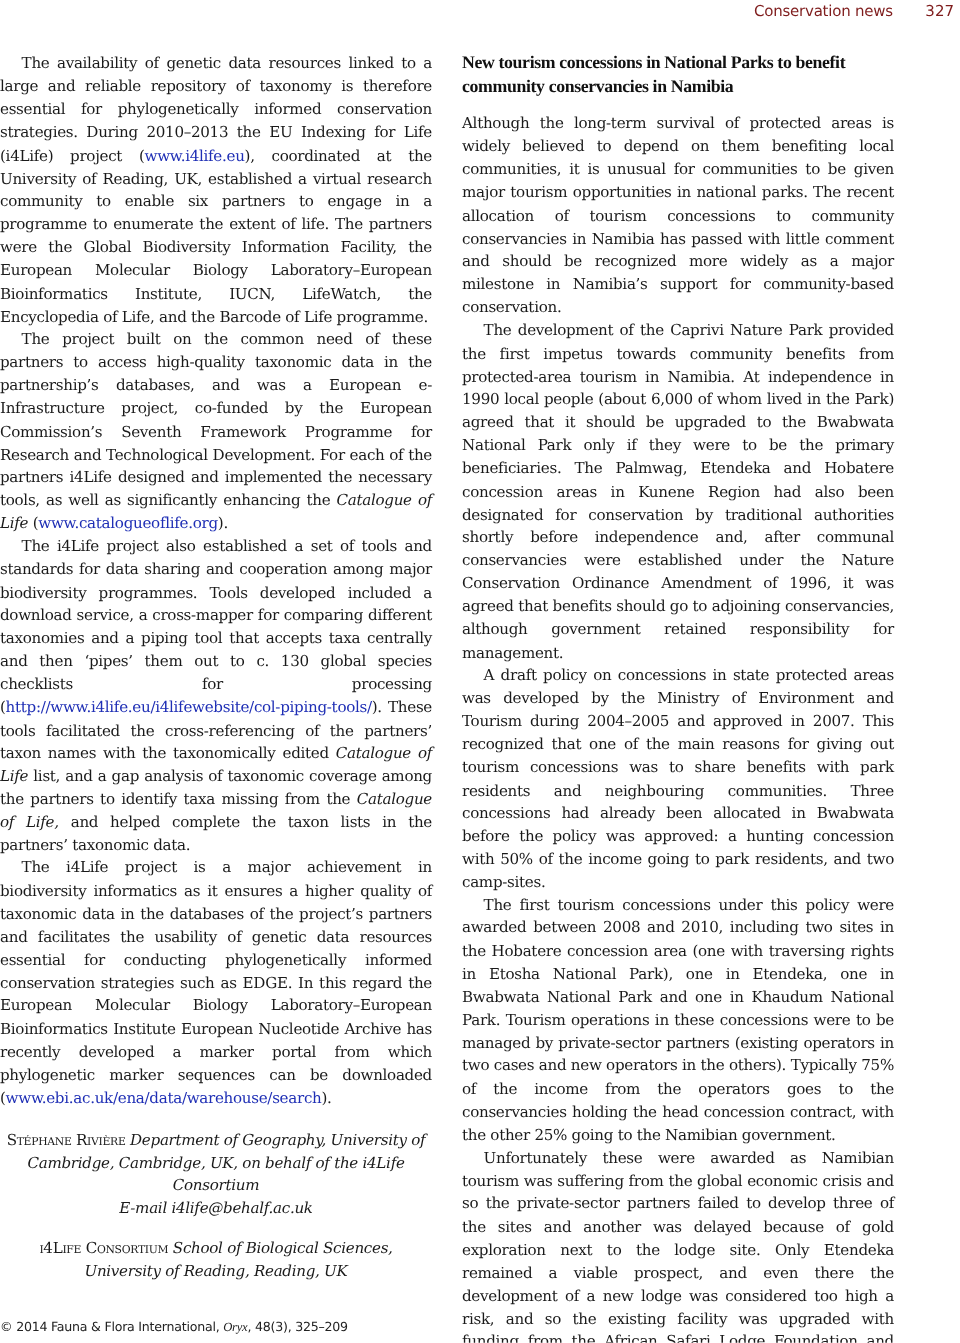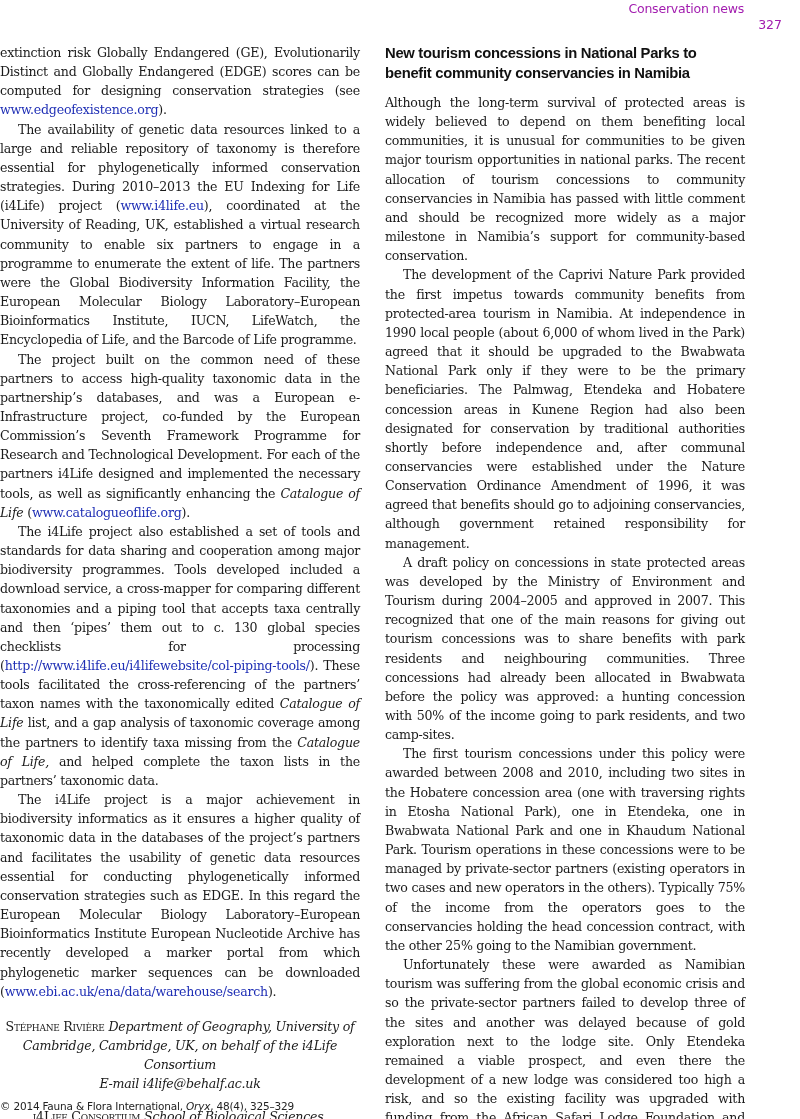--- a/index.html
+++ b/index.html
@@ -1,43 +1,42 @@
 <!DOCTYPE html>
 <html><head>
 <meta charset="utf-8">
 <style>
   html, body { margin: 0; padding: 0; background: #ffffff; }
   body { width: 800px; height: 1119px; position: relative; overflow: hidden; color: #1a1a1a; }
-  .running-head { position: absolute; top: 0; left: 0; width: 800px; height: 20px; font-family: "DejaVu Sans", sans-serif; font-size: 12.5px; color: #a21caf; }
+  .running-head { position: absolute; top: 0; left: 0; width: 800px; height: 20px; font-family: "DejaVu Sans", sans-serif; font-size: 12.5px; color: #7f1d1d; }
   .running-head .section { position: absolute; right: 56px; top: 1px; letter-spacing: -0.2px; }
-  .running-head .page { position: absolute; right: 18px; top: 1px; margin-top: 16px; }
+  .running-head .page { position: absolute; right: 5px; top: 1px; }
   .col { position: absolute; font-family: "DejaVu Serif", serif; font-size: 12.6px; line-height: 19.15px; text-align: justify; hyphens: manual; letter-spacing: -0.25px; }
   .col-left { left: 0; top: 43px; width: 360px; }
   .col-right { left: 385px; top: 43px; width: 360px; }
   .col p { margin: 0; text-indent: 18px; }
   .col p.noindent { text-indent: 0; }
   a.link { color: #1f2fb5; text-decoration: none; }
   i { font-style: italic; }
-  .headline { font-family: Liberation Sans, sans-serif; font-weight: bold; font-size: 14.8px; line-height: 20px; text-align: left; letter-spacing: -0.3px; margin: 0 0 10px 0; color: #111; }
+  .headline { font-family: Liberation Serif, serif; font-weight: bold; font-size: 14.8px; line-height: 20px; text-align: left; letter-spacing: -0.3px; margin: 0 0 10px 0; color: #111; }
   .author { margin-top: 16px; font-style: italic; text-align: center; text-indent: 0; line-height: 19px; }
   .author .sc { font-style: normal; font-variant: small-caps; }
   .author.second { margin-top: 14px; }
   .footer { position: absolute; left: 0; top: 1100px; font-family: "DejaVu Sans", sans-serif; font-size: 10.5px; color: #222; letter-spacing: -0.2px; }
-  .footer i { font-style: italic; }
+  .footer i { font-style: italic; font-family: Liberation Serif, serif; }
 </style>
 </head>
 <body>
 
 <div class="running-head">
   <span class="section">Conservation news</span>
   <span class="page">327</span>
 </div>
 
 <div class="col col-left">
-  <p class="noindent"><span>extinction risk Globally Endangered (GE), Evolutionarily Distinct and Globally Endangered (EDGE) scores can be computed for designing conservation strategies (see </span><a class="link">www.edgeofexistence.org</a><span>).</span></p>
 
   <p><span>The availability of genetic data resources linked to a large and reliable repository of taxonomy is therefore essential for phylogenetically informed conservation strategies. During 2010–2013 the EU Indexing for Life (i4Life) project (</span><a class="link">www.i4life.eu</a><span>), coordinated at the University of Reading, UK, established a virtual research community to enable six partners to engage in a programme to enumerate the extent of life. The partners were the Global Biodiversity Information Facility, the European Molecular Biology Laboratory–European Bioinformatics Institute, IUCN, LifeWatch, the Encyclopedia of Life, and the Barcode of Life programme.</span></p>
 
   <p><span>The project built on the common need of these partners to access high-quality taxonomic data in the partnership’s databases, and was a European e-Infrastructure project, co-funded by the European Commission’s Seventh Framework Programme for Research and Technological Development. For each of the partners i4Life designed and implemented the necessary tools, as well as significantly enhancing the </span><i>Catalogue of Life</i><span> (</span><a class="link">www.catalogueoflife.org</a><span>).</span></p>
 
   <p><span>The i4Life project also established a set of tools and standards for data sharing and cooperation among major biodiversity programmes. Tools developed included a download service, a cross-mapper for comparing different taxonomies and a piping tool that accepts taxa centrally and then ‘pipes’ them out to c. 130 global species checklists for processing (</span><a class="link">http://www.i4life.eu/i4lifewebsite/col-piping-tools/</a><span>). These tools facilitated the cross-referencing of the partners’ taxon names with the taxonomically edited </span><i>Catalogue of Life</i><span> list, and a gap analysis of taxonomic coverage among the partners to identify taxa missing from the </span><i>Catalogue of Life,</i><span> and helped complete the taxon lists in the partners’ taxonomic data.</span></p>
 
   <p><span>The i4Life project is a major achievement in biodiversity informatics as it ensures a higher quality of taxonomic data in the databases of the project’s partners and facilitates the usability of genetic data resources essential for conducting phylogenetically informed conservation strategies such as EDGE. In this regard the European Molecular Biology Laboratory–European Bioinformatics Institute European Nucleotide Archive has recently developed a marker portal from which phylogenetic marker sequences can be downloaded (</span><a class="link">www.ebi.ac.uk/ena/data/warehouse/search</a><span>).</span></p>
 
   <div class="author">
@@ -55,14 +54,14 @@
 <div class="col col-right">
   <h2 class="headline">New tourism concessions in National Parks to benefit community conservancies in Namibia</h2>
   <p class="noindent">Although the long-term survival of protected areas is widely believed to depend on them benefiting local communities, it is unusual for communities to be given major tourism opportunities in national parks. The recent allocation of tourism concessions to community conservancies in Namibia has passed with little comment and should be recognized more widely as a major milestone in Namibia’s support for community-based conservation.</p>
   <p>The development of the Caprivi Nature Park provided the first impetus towards community benefits from protected-area tourism in Namibia. At independence in 1990 local people (about 6,000 of whom lived in the Park) agreed that it should be upgraded to the Bwabwata National Park only if they were to be the primary beneficiaries. The Palmwag, Etendeka and Hobatere concession areas in Kunene Region had also been designated for conservation by traditional authorities shortly before independence and, after commu­nal conservancies were established under the Nature Conservation Ordinance Amendment of 1996, it was agreed that benefits should go to adjoining conservancies, although government retained responsibility for management.</p>
   <p>A draft policy on concessions in state protected areas was developed by the Ministry of Environment and Tourism during 2004–2005 and approved in 2007. This recognized that one of the main reasons for giving out tourism concessions was to share benefits with park residents and neighbouring communities. Three concessions had already been allocated in Bwabwata before the policy was approved: a hunting concession with 50% of the income going to park residents, and two camp-sites.</p>
   <p>The first tourism concessions under this policy were awarded between 2008 and 2010, including two sites in the Hobatere concession area (one with traversing rights in Etosha National Park), one in Etendeka, one in Bwabwata National Park and one in Khaudum National Park. Tourism operations in these concessions were to be managed by private-sector partners (existing operators in two cases and new operators in the others). Typically 75% of the income from the operators goes to the conservancies holding the head concession contract, with the other 25% going to the Namibian government.</p>
   <p>Unfortunately these were awarded as Namibian tourism was suffering from the global economic crisis and so the private-sector partners failed to develop three of the sites and another was delayed because of gold exploration next to the lodge site. Only Etendeka remained a viable prospect, and even there the development of a new lodge was considered too high a risk, and so the existing facility was upgraded with funding from the African Safari Lodge Foundation and Millennium Challenge Account–Namibia. Development of the other sites is now underway, thanks in</p>
 </div>
 
 <div class="footer">
-  <span>© 2014 Fauna &amp; Flora International, </span><i>Oryx</i><span>, 48(4), 325–329</span>
+  <span>© 2014 Fauna &amp; Flora International, </span><i>Oryx</i><span>, 48(3), 325–209</span>
 </div>
 
 </body></html>

